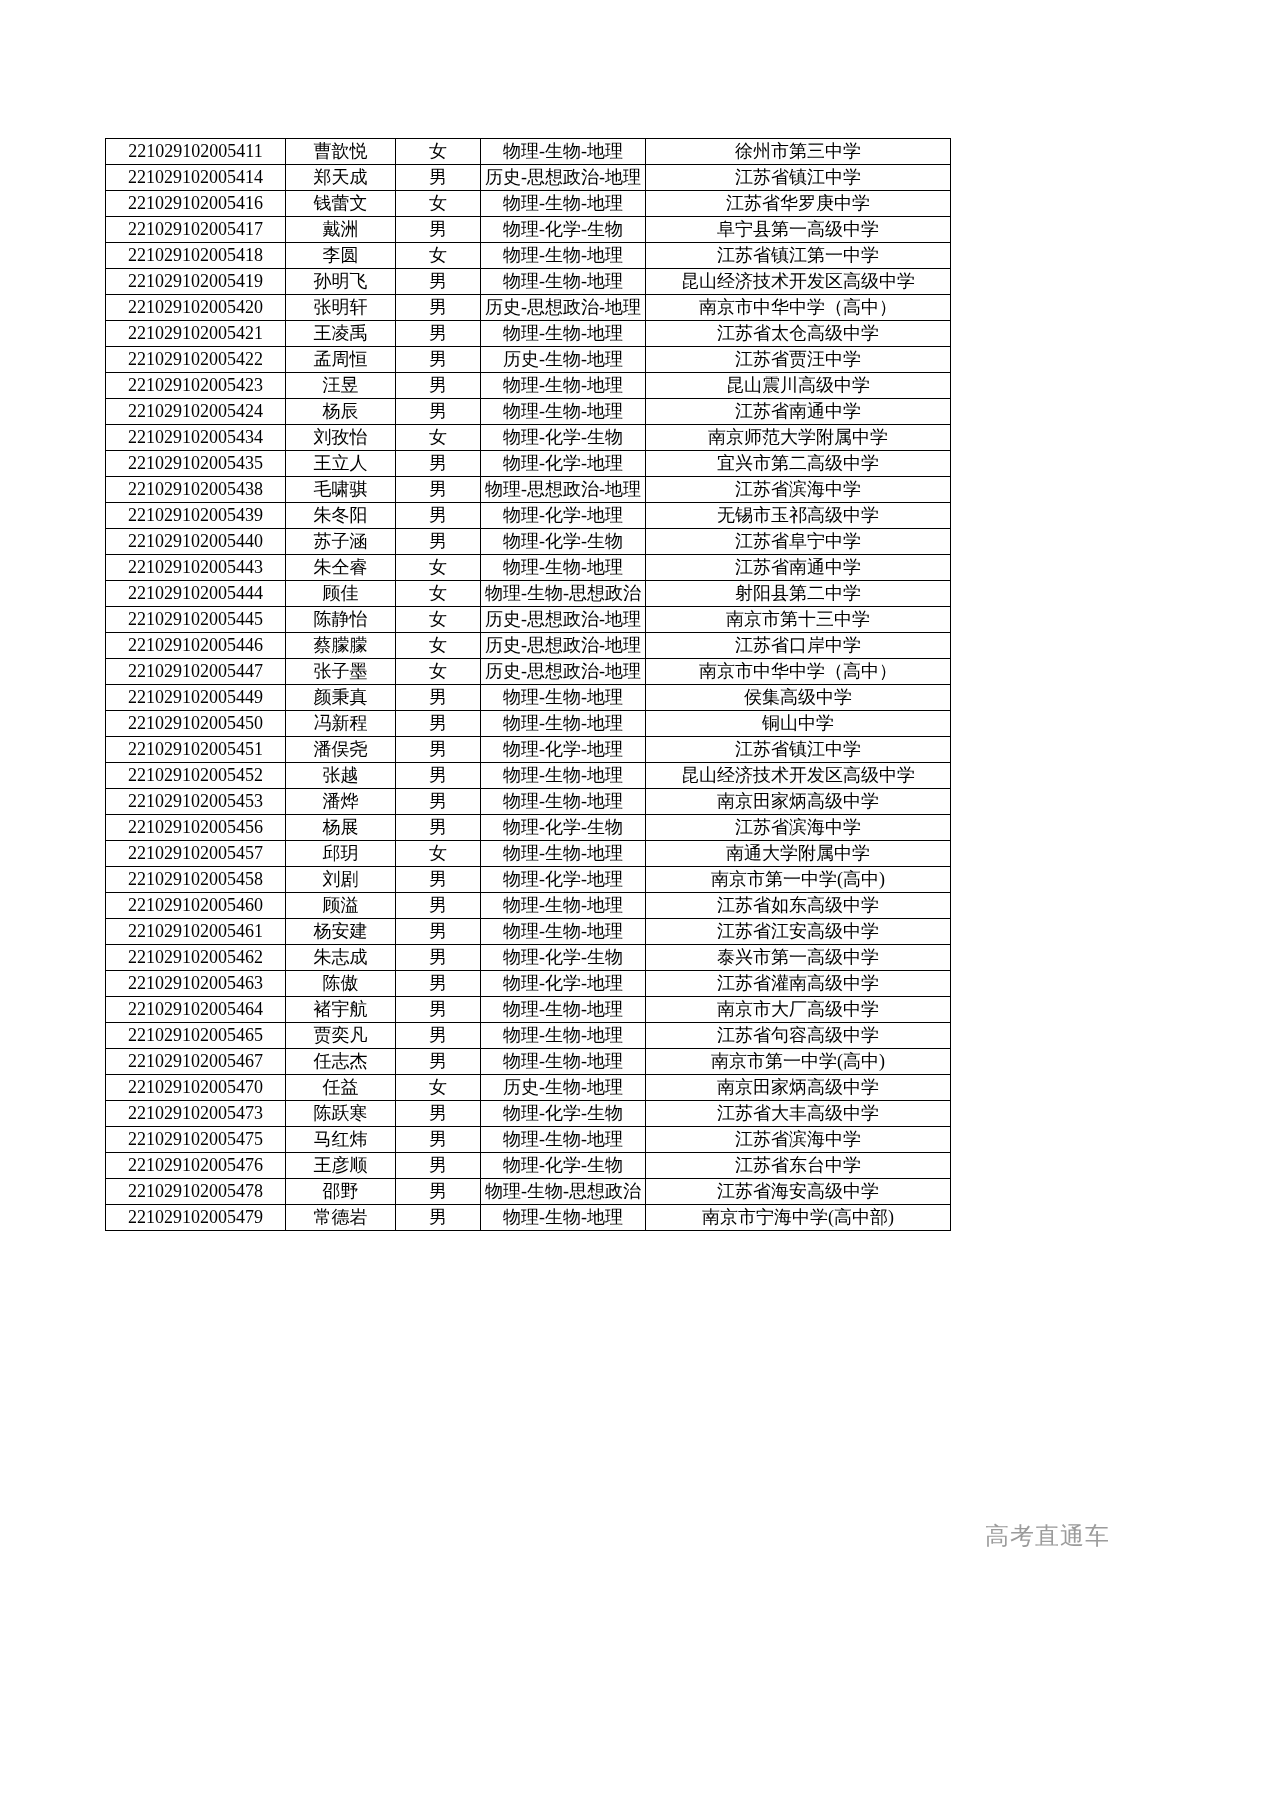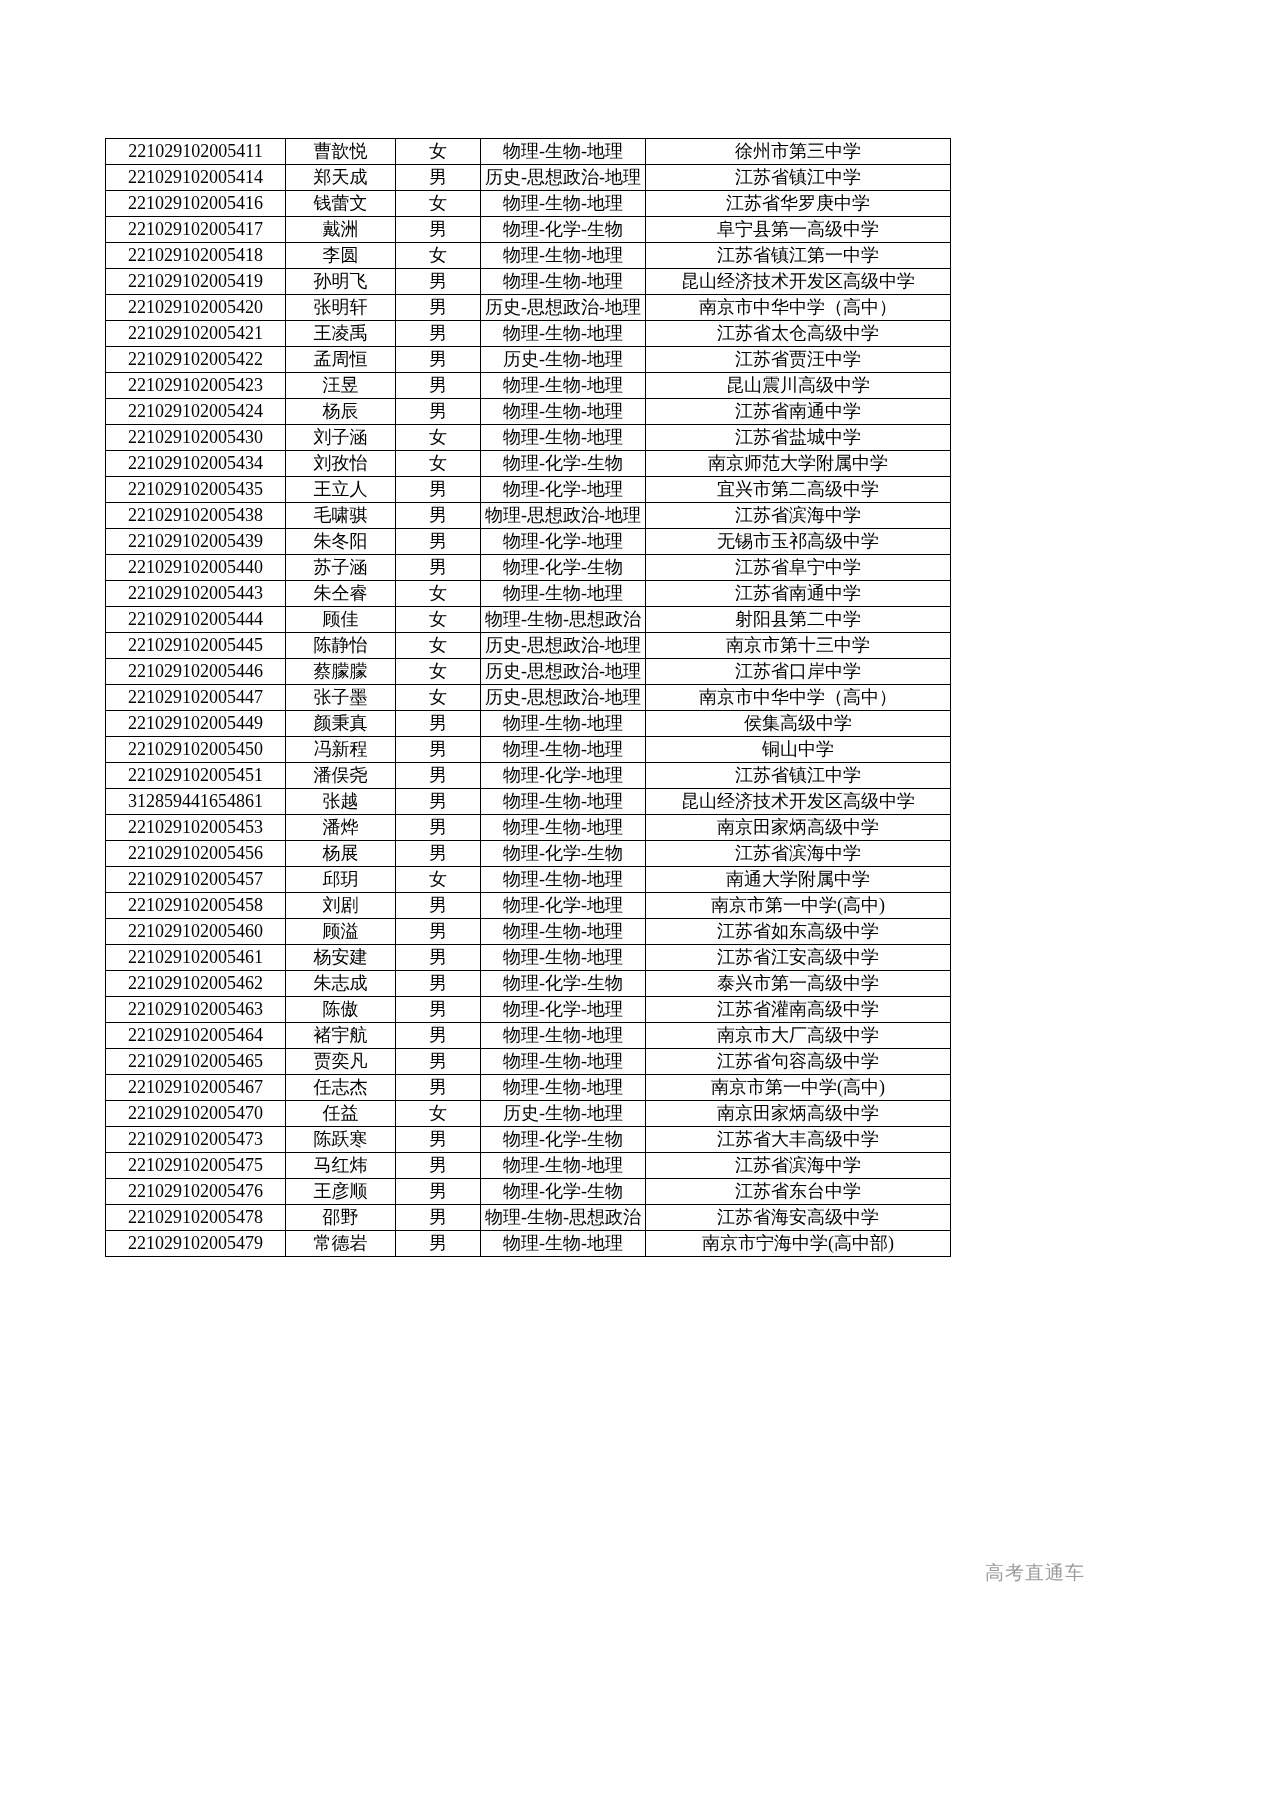--- a/index.html
+++ b/index.html
@@ -34,25 +34,24 @@
   }
   col.c-id      { width: 180px; }
   col.c-name    { width: 110px; }
   col.c-gender  { width: 85px;  }
   col.c-subject { width: 165px; }
   col.c-school  { width: 305px; }
   .watermark {
     position: absolute;
     left: 985px;
     top: 1520px;
-    font-size: 19px;
+    font-size: 24px;
     color: #9b9b9b;
     font-family: "Liberation Sans", "DejaVu Sans", sans-serif;
     letter-spacing: 1px;
-    margin-top: 40px;
   }
 </style>
 </head>
 <body>
 
 <div class="page">
 
   <table class="student-table">
     <colgroup>
       <col class="c-id">
@@ -133,27 +132,20 @@
           <td>昆山震川高级中学</td>
         </tr>
         <tr>
           <td>221029102005424</td>
           <td>杨辰</td>
           <td>男</td>
           <td>物理-生物-地理</td>
           <td>江苏省南通中学</td>
         </tr>
         <tr>
-          <td>221029102005430</td>
-          <td>刘子涵</td>
-          <td>女</td>
-          <td>物理-生物-地理</td>
-          <td>江苏省盐城中学</td>
-        </tr>
-        <tr>
           <td>221029102005434</td>
           <td>刘孜怡</td>
           <td>女</td>
           <td>物理-化学-生物</td>
           <td>南京师范大学附属中学</td>
         </tr>
         <tr>
           <td>221029102005435</td>
           <td>王立人</td>
           <td>男</td>
@@ -231,21 +223,21 @@
           <td>铜山中学</td>
         </tr>
         <tr>
           <td>221029102005451</td>
           <td>潘俣尧</td>
           <td>男</td>
           <td>物理-化学-地理</td>
           <td>江苏省镇江中学</td>
         </tr>
         <tr>
-          <td>312859441654861</td>
+          <td>221029102005452</td>
           <td>张越</td>
           <td>男</td>
           <td>物理-生物-地理</td>
           <td>昆山经济技术开发区高级中学</td>
         </tr>
         <tr>
           <td>221029102005453</td>
           <td>潘烨</td>
           <td>男</td>
           <td>物理-生物-地理</td>

